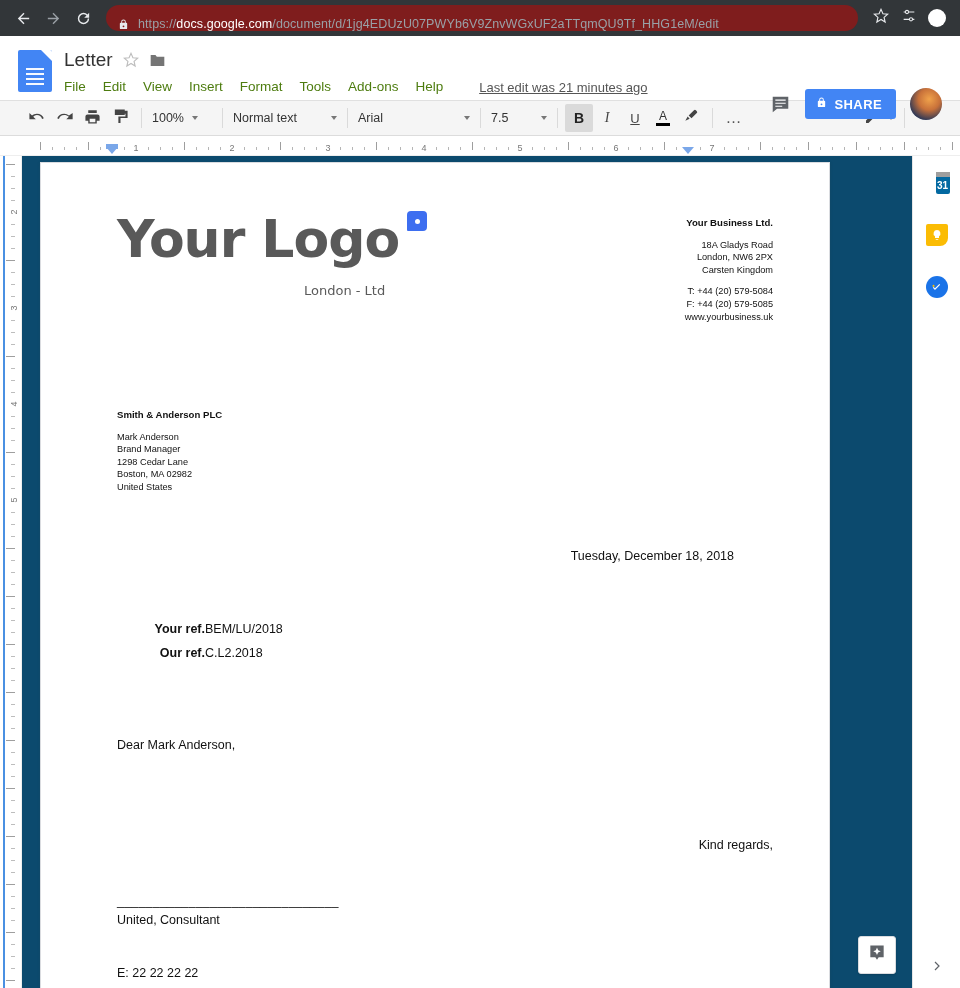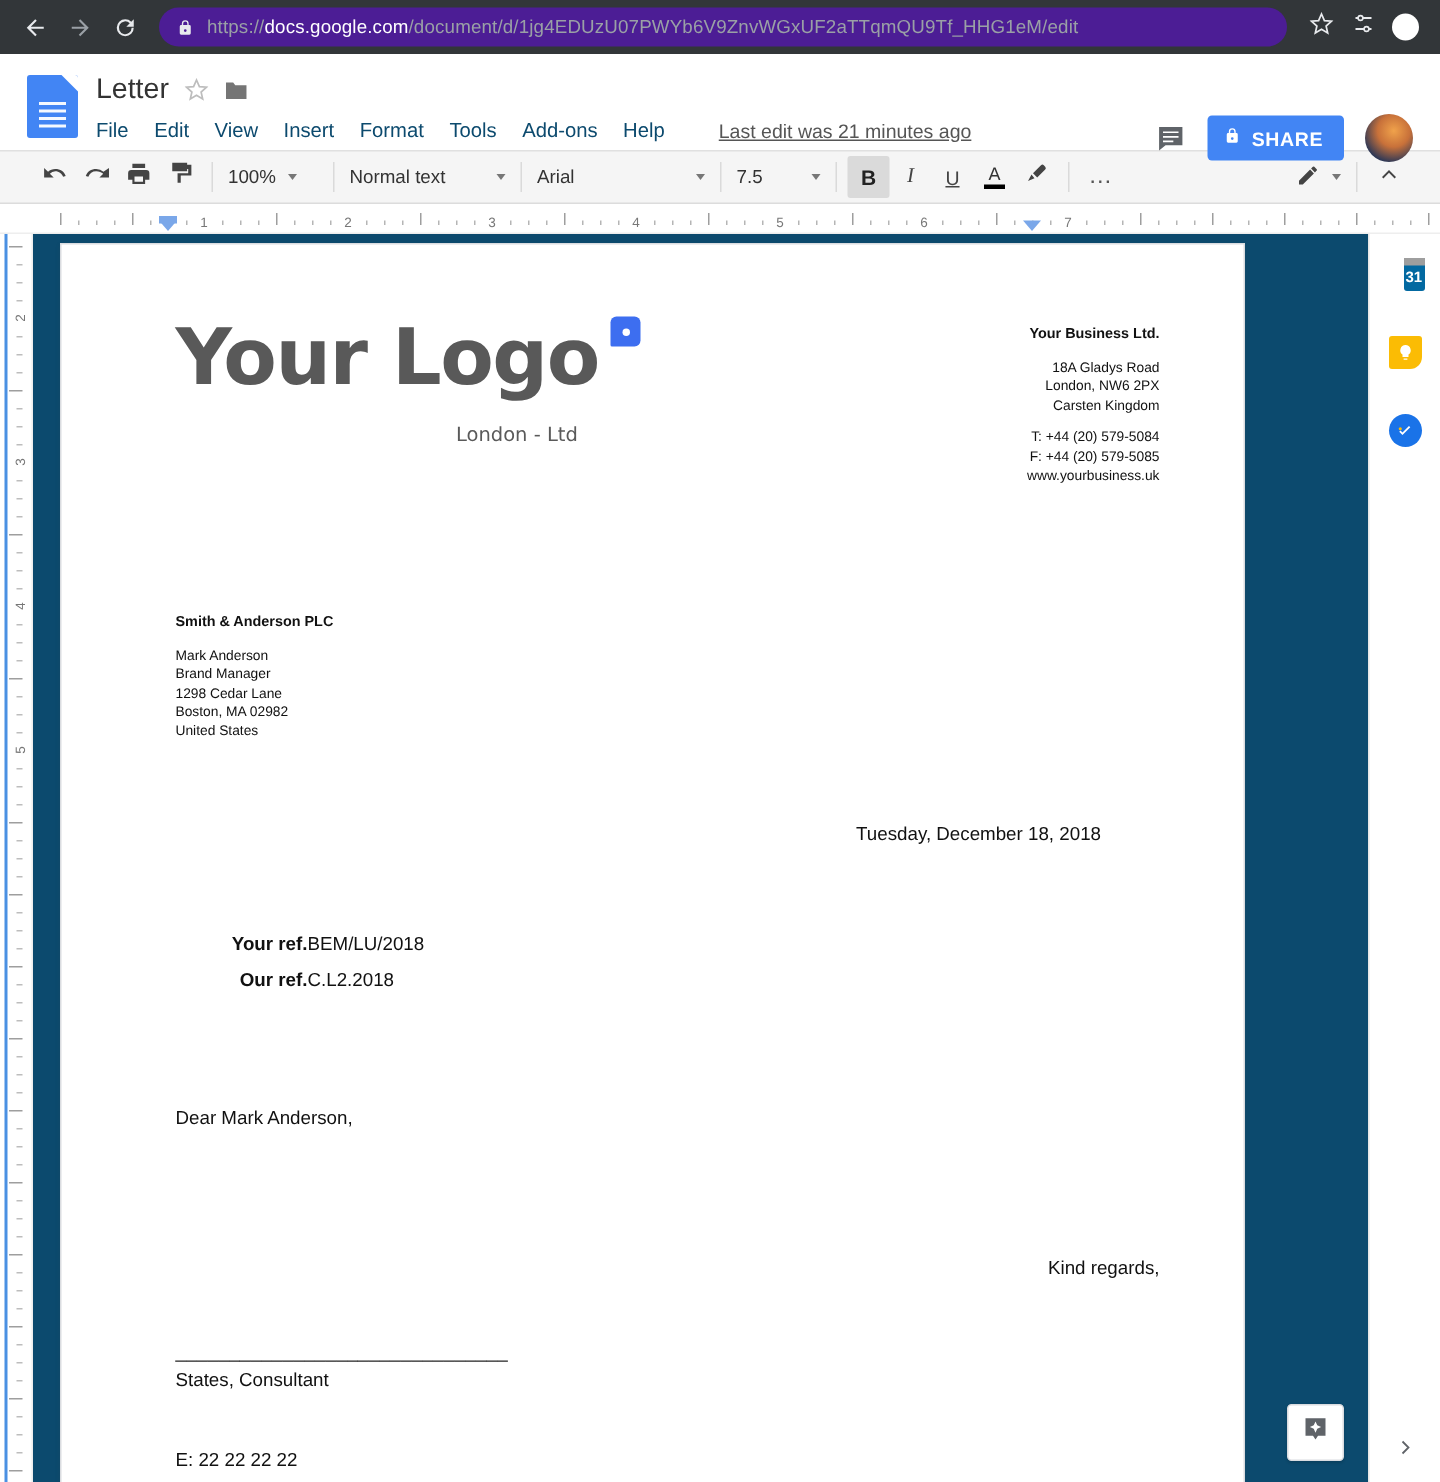--- a/index.html
+++ b/index.html
@@ -18,23 +18,23 @@
     padding: 0 10px;
   }
   .nav-btn {
     width: 26px; height: 26px;
     display: flex; align-items: center; justify-content: center;
     margin-right: 4px;
   }
   .nav-btn svg { display: block; }
   .omnibox {
     flex: 1; height: 26px;
-    background: #4c1d95;
+    background: #7f1d1d;
     border-radius: 13px;
-    display: flex; align-items: center;
+    display: flex; align-items: flex-end;
     padding: 0 12px;
     margin: 0 8px 0 6px;
     overflow: hidden;
   }
   .lock-icon { margin-right: 9px; display: flex; align-items: center; }
   .url-text {
     font-size: 12.5px;
     color: #9aa0a6;
     white-space: nowrap;
     letter-spacing: .1px;
@@ -91,31 +91,31 @@
   .doc-title {
     font-size: 19px; color: #333333; font-weight: 400;
     line-height: 24px;
   }
   .star-icon, .folder-icon { display: flex; align-items: center; }
   .menu-row {
     display: flex; align-items: center; gap: 17px;
     margin-top: 2px; height: 22px;
   }
   .menu-item {
-    font-size: 13.5px; color: #0c4a6e;
+    font-size: 13.5px; color: #4d7c0f;
     line-height: 20px; cursor: default;
   }
   .last-edit {
     font-size: 13px; color: #555555;
     text-decoration: underline;
     margin-left: 19px;
   }
   .header-right {
     display: flex; align-items: center; gap: 14px;
-    position: absolute; right: 18px; top: 40px;
+    position: absolute; right: 18px; top: 52px;
   }
   .comment-icon { display: flex; align-items: center; }
   .share-btn {
     background: #4285f4; color: #ffffff;
     height: 30px; border-radius: 3px;
     display: flex; align-items: center; gap: 7px;
     padding: 0 14px 0 11px;
     font-size: 13px; font-weight: bold; letter-spacing: .4px;
     border: none; cursor: pointer;
     font-family: "Liberation Sans", sans-serif;
@@ -781,21 +781,21 @@
           </div>
           <div class="ref-row">
             <span class="k">Our ref.</span>
             <span>C.L2.2018</span>
           </div>
         </div>
 
         <div class="salutation">Dear Mark Anderson,</div>
         <div class="closing">Kind regards,</div>
         <div class="sig-rule">_______________________________</div>
-        <div class="sig-name">States, Consultant</div>
+        <div class="sig-name">United, Consultant</div>
 
         <div class="contact">
           <div>E: 22 22 22 22</div>
           <div>M: 11 11 11 11</div>
         </div>
 
       </div>
     </div>
 
     <div class="vscroll">

